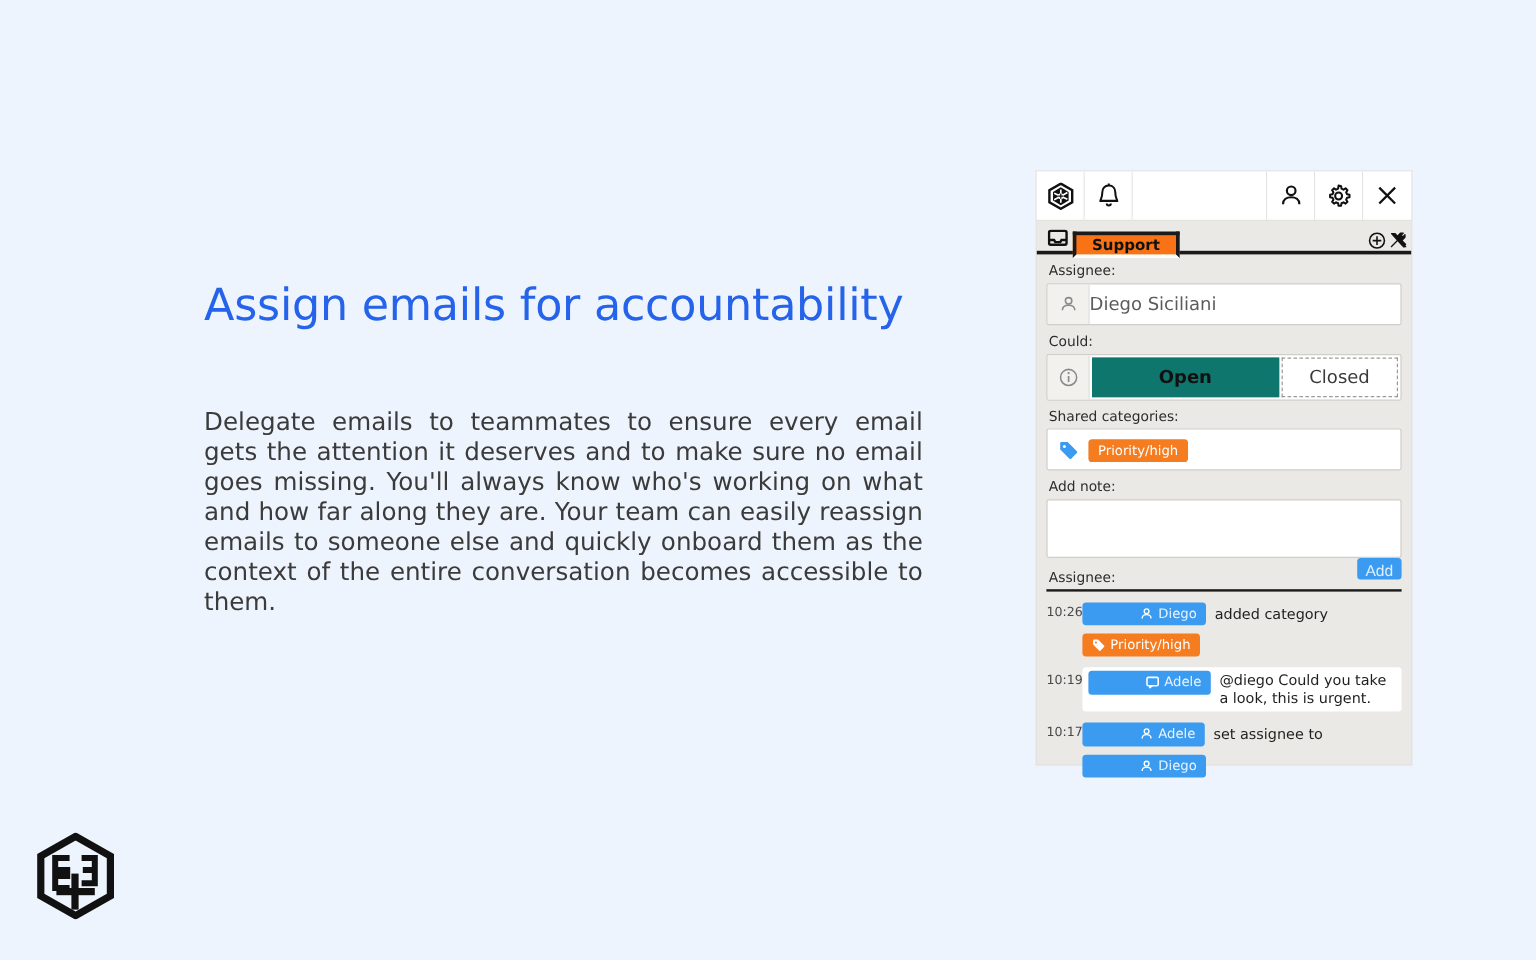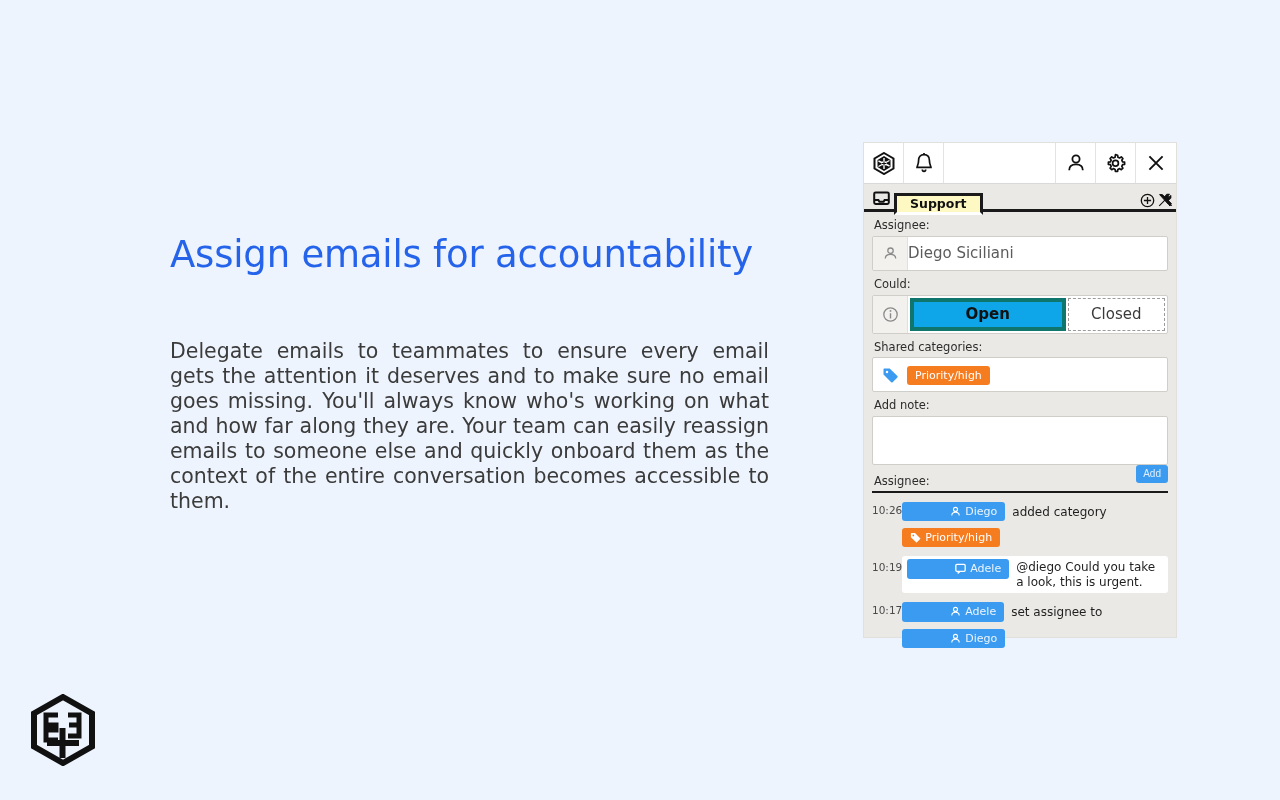--- a/index.html
+++ b/index.html
@@ -117,21 +117,21 @@
   .tab {
     position: relative;
     z-index: 3;
     height: 22px;
     padding: 0 13px;
     display: flex;
     align-items: center;
     font-size: 12.5px;
     font-weight: bold;
     color: #111;
-    background: #fef9c3;
+    background: #f97316;
     border: 3px solid #1a1a1a;
     border-bottom: 3px solid #ffffff;
     box-sizing: border-box;
     margin-bottom: -3px;
     line-height: 1;
   }
   .tabstrip-right {
     margin-left: auto;
     display: flex;
     align-items: center;
@@ -191,21 +191,21 @@
   }
   .status-opt {
     display: flex;
     align-items: center;
     justify-content: center;
     font-size: 15px;
     box-sizing: border-box;
   }
   .status-opt.open {
     flex: 0 0 61%;
-    background: #0ea5e9;
+    background: #0f766e;
     color: #111;
     font-weight: bold;
     border: 4px solid #0f766e;
   }
   .status-opt.closed {
     flex: 1;
     background: #ffffff;
     color: #3a3a3a;
     border: 1px dashed #9a9a9a;
     margin-left: 2px;
@@ -245,21 +245,21 @@
     display: flex;
     justify-content: flex-end;
     margin-top: -4px;
     height: 22px;
     position: relative;
     z-index: 4;
   }
   .add-btn {
     background: #3b9bf0;
     color: #ddeeff;
-    font-size: 10px;
+    font-size: 13px;
     border: none;
     border-radius: 3px;
     padding: 4px 7px;
     line-height: 1;
     cursor: pointer;
     margin-top: 4px;
   }
 
   
   .timeline-label {

